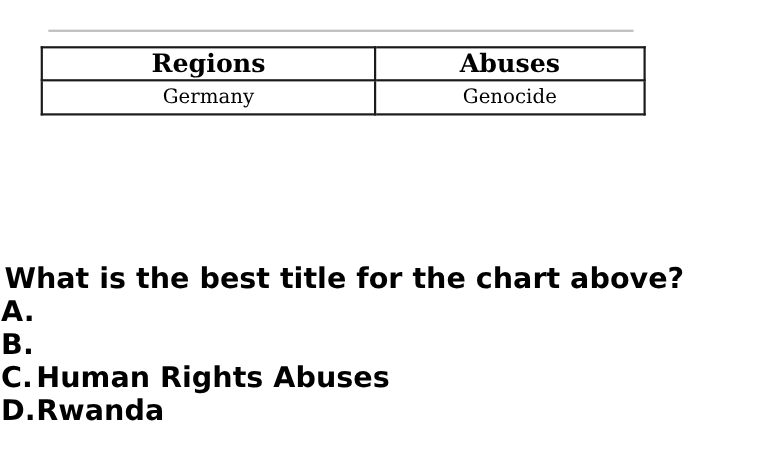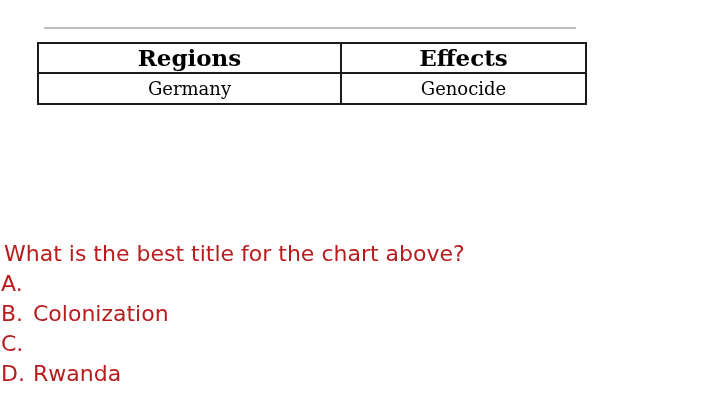--- a/index.html
+++ b/index.html
@@ -54,23 +54,24 @@
     font-size: 18px;
     height: 30px;
     line-height: 29px;
   }
 
   
   .question-block {
     position: absolute;
     left: 0;
     top: 239px;
-    font-size: 22px;
+    font-size: 26px;
     line-height: 30px;
-    color: #b91c1c;
+    color: #000000;
+    font-weight: bold;
   }
   .prompt { padding-left: 4px; white-space: nowrap; }
   .option { display: flex; align-items: baseline; white-space: nowrap; cursor: default; }
   .option .letter { flex: 0 0 33px; width: 33px; padding-left: 1px; }
   .caret {
     display: inline-block;
     width: 1.5px;
     height: 28px;
     background: #000000;
     vertical-align: -6px;
@@ -84,45 +85,45 @@
   <div class="artifact-line"></div>
 
   <table class="chart">
     <colgroup>
       <col style="width:303px">
       <col style="width:245px">
     </colgroup>
     <thead>
       <tr>
         <th>Regions</th>
-        <th>Effects</th>
+        <th>Abuses</th>
       </tr>
     </thead>
     <tbody>
       <tr>
         <td>Germany</td>
         <td>Genocide</td>
       </tr>
     </tbody>
   </table>
 
   <div class="question-block">
     <div class="prompt">What is the best title for the chart above?</div>
 
     <div class="option">
       <span class="letter">A.</span>
     </div>
 
     <div class="option">
       <span class="letter">B.</span>
-      <span class="text">Colonization</span>
     </div>
 
     <div class="option">
       <span class="letter">C.</span>
+      <span class="text">Human Rights Abuses</span>
     </div>
 
     <div class="option">
       <span class="letter">D.</span>
       <span class="text">Rwanda</span>
     </div>
   </div>
 
 </div>
 

